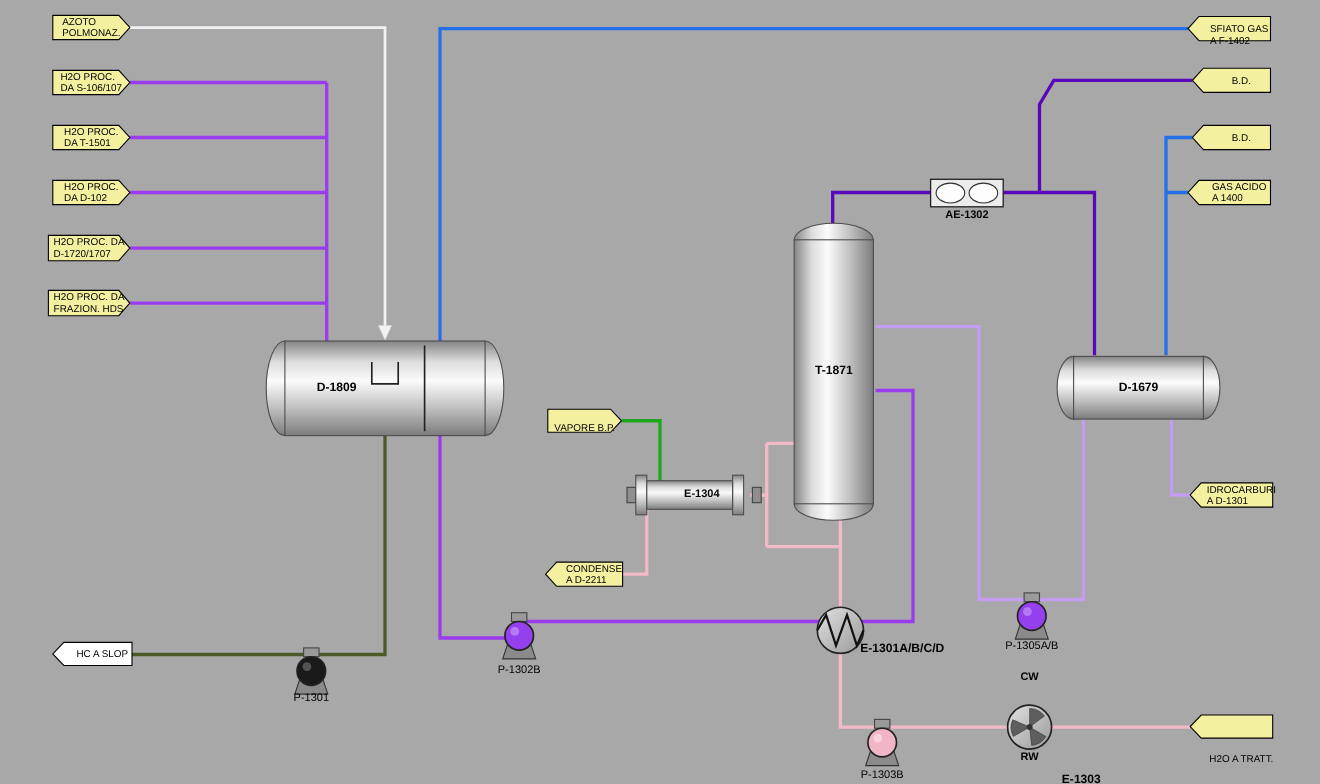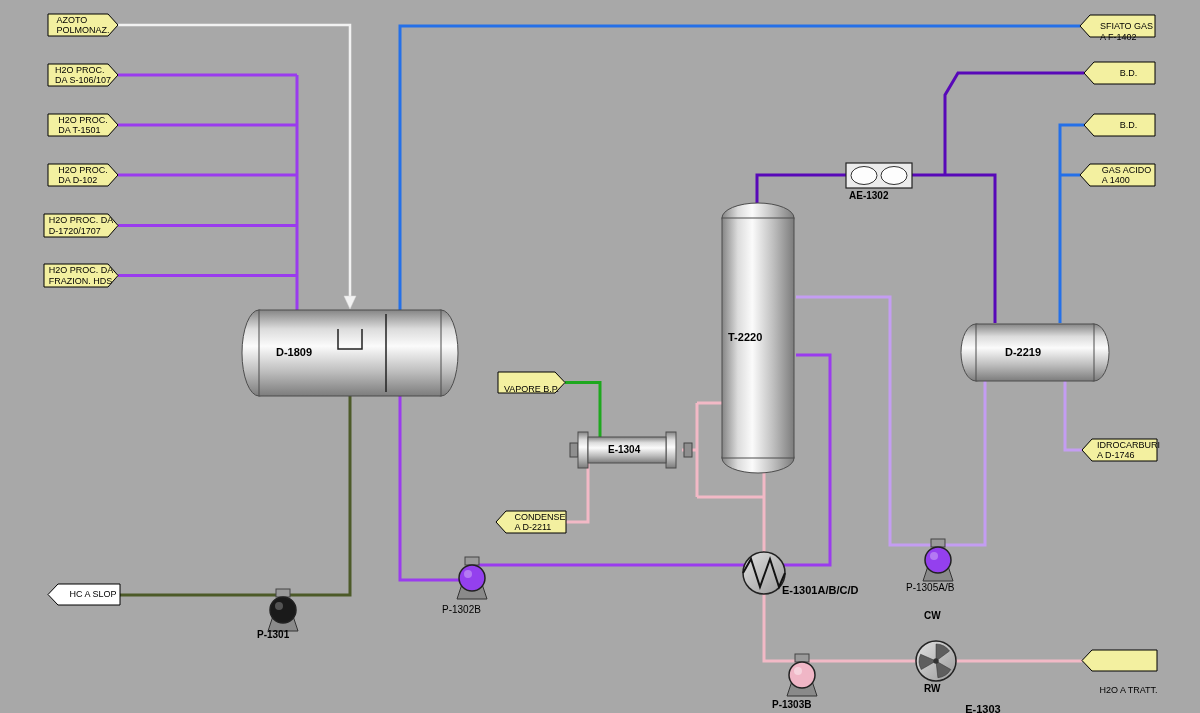--- a/index.html
+++ b/index.html
@@ -28,21 +28,21 @@
   .pump-base{fill:#8a8a8a;stroke:#333;stroke-width:1}
   .pump-body{stroke:#222;stroke-width:1.5}
   .pump-black{fill:var(--pump_black,#1a1a1a)}
   .pump-purple{fill:var(--pump_purple,#9440ee)}
   .pump-pink{fill:var(--pump_pink,#f0b6c6)}
 
   .flag-text{position:absolute;display:flex;align-items:center;justify-content:center;
              text-align:left;font-weight:normal;font-size:9px;line-height:1.16;
              white-space:pre-line;color:#000;pointer-events:none}
   .pl{padding-left:9px}.pr{padding-right:9px}
-  .tag{position:absolute;font-weight:bold;color:#000;pointer-events:none;font-size:11px;}
+  .tag{position:absolute;font-weight:bold;color:#000;pointer-events:none;font-size:11px;text-align:center}
   .tag-s{font-size:10px}
 </style>
 </head>
 <body>
 
 <div class="stage">
 
 <svg width="1200" height="713" viewBox="0 0 1200 713">
   <defs>
     <linearGradient id="gradV" x1="0" y1="0" x2="0" y2="1">
@@ -186,33 +186,33 @@
 <div class="flag-text pr" style="left:44px;top:264px;width:74px;height:23px">H2O PROC. DA
 FRAZION. HDS</div>
 <div class="flag-text pl" style="left:48px;top:584px;width:72px;height:21px">HC A SLOP</div>
 <div class="flag-text pl" style="left:1080px;top:15px;width:75px;height:33px">SFIATO GAS
 A F-1402</div>
 <div class="flag-text pl" style="left:1084px;top:62px;width:71px;height:22px">B.D.</div>
 <div class="flag-text pl" style="left:1084px;top:114px;width:71px;height:22px">B.D.</div>
 <div class="flag-text pl" style="left:1080px;top:164px;width:75px;height:22px">GAS ACIDO
 A 1400</div>
 <div class="flag-text pl" style="left:1082px;top:439px;width:75px;height:22px">IDROCARBURI
-A D-1746</div>
+A D-1301</div>
 <div class="flag-text pr" style="left:498px;top:372px;width:67px;height:35px">VAPORE B.P.</div>
 <div class="flag-text pl" style="left:496px;top:511px;width:70px;height:22px">CONDENSE
 A D-2211</div>
 <div class="flag-text pl" style="left:1082px;top:680px;width:75px;height:21px">H2O A TRATT.</div>
 
 <div class="tag" style="left:276px;top:346px;width:60px">D-1809</div>
-<div class="tag" style="left:728px;top:331px;width:60px">T-2220</div>
-<div class="tag" style="left:1005px;top:346px;width:60px">D-2219</div>
+<div class="tag" style="left:728px;top:331px;width:60px">T-1871</div>
+<div class="tag" style="left:1005px;top:346px;width:60px">D-1679</div>
 <div class="tag tag-s" style="left:608px;top:444px;width:60px">E-1304</div>
 <div class="tag" style="left:782px;top:584px;width:110px;text-align:left">E-1301A/B/C/D</div>
 <div class="tag" style="left:953px;top:703px;width:60px;text-align:center">E-1303</div>
 <div class="tag tag-s" style="left:849px;top:190px;width:60px">AE-1302</div>
 <div class="tag tag-s" style="left:924px;top:610px;width:24px">CW</div>
 <div class="tag tag-s" style="left:924px;top:683px;width:24px">RW</div>
-<div class="tag tag-s" style="left:257px;top:629px;width:52px;font-weight:bold">P-1301</div>
+<div class="tag tag-s" style="left:257px;top:629px;width:52px;font-weight:normal">P-1301</div>
 <div class="tag tag-s" style="left:442px;top:604px;width:60px;font-weight:normal">P-1302B</div>
-<div class="tag tag-s" style="left:772px;top:699px;width:60px;font-weight:bold">P-1303B</div>
+<div class="tag tag-s" style="left:772px;top:699px;width:60px;font-weight:normal">P-1303B</div>
 <div class="tag tag-s" style="left:906px;top:582px;width:64px;font-weight:normal">P-1305A/B</div>
 
 </div>
 
 </body></html>

